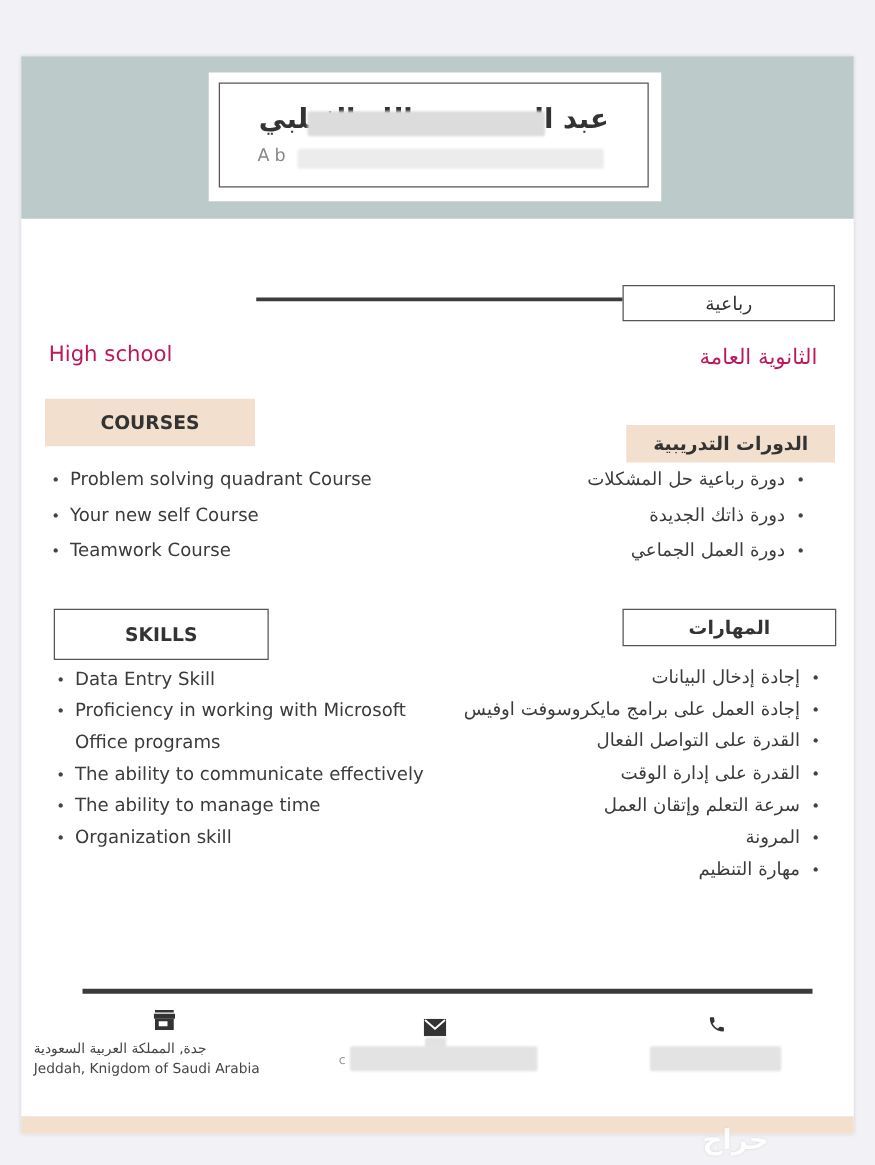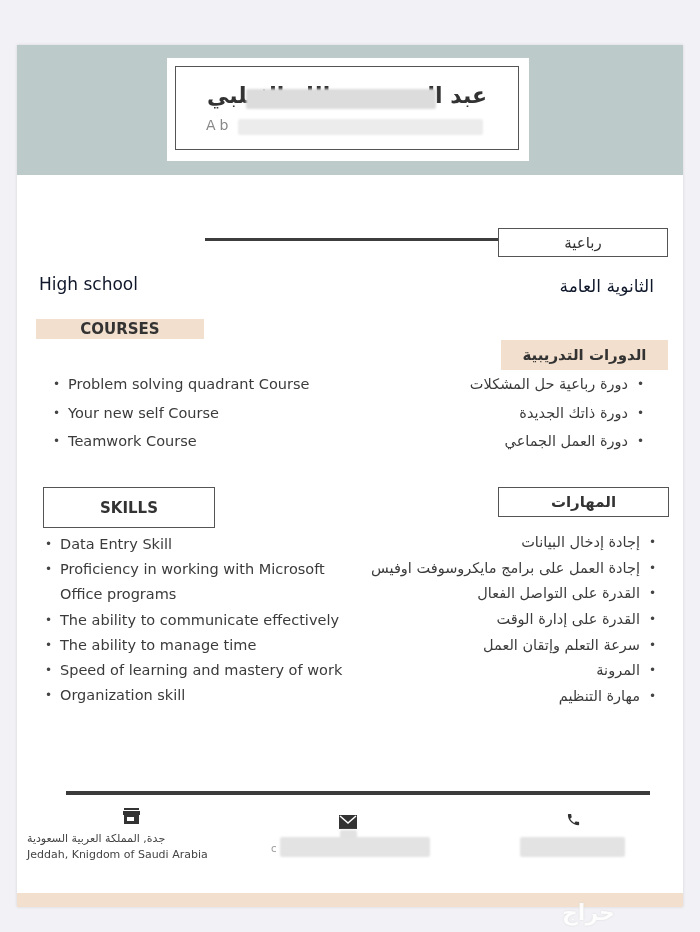--- a/index.html
+++ b/index.html
@@ -42,21 +42,21 @@
     display:flex; align-items:center; justify-content:center;
     font-size:15px; color:#333; background:#fff;
   }
   .section-box.ar { direction:rtl; font-size:15px; }
   .section-box.tan { background:#f2dfcd; border:none; font-weight:bold; }
   .spaced { letter-spacing:3px; }
   .bold { font-weight:bold; }
   .connector {
     position:absolute; left:188px; top:193px; width:294px; height:3px; background:#3d3d3d;
   }
-  .edu-text { position:absolute; font-size:17px; color:#0f172a; }
+  .edu-text { position:absolute; font-size:17px; color:#be185d; }
   .list { position:absolute; margin:0; padding:0; list-style:none; font-size:14.5px; color:#3b3b3b; }
   .list li { position:relative; height:28.5px; line-height:28.5px; white-space:nowrap; }
   .list.en li { padding-left:15px; }
   .list.en li::before { content:"•"; position:absolute; left:0; color:#444; font-size:12px; }
   .list.en.skills li { height:25.2px; line-height:25.2px; }
   .list.ar { direction:rtl; text-align:right; }
   .list.ar li { padding-right:16px; }
   .list.ar li::before { content:"•"; position:absolute; right:0; color:#444; font-size:12px; }
   .list.ar.skills li { height:25.7px; line-height:25.7px; }
   .cont { padding-left:15px; }
@@ -89,44 +89,43 @@
       </div>
     </div>
   </div>
 
   <div class="connector"></div>
   <div class="section-box ar" style="left:481px;top:183px;width:170px;height:29px;">رباعية</div>
 
   <div class="edu-text" style="left:22px;top:229px;">High school</div>
   <div class="edu-text" style="right:29px;top:231px;direction:rtl;">الثانوية العامة</div>
 
-  <div class="section-box tan" style="left:19px;top:274px;width:168px;height:20px;">COURSES</div>
+  <div class="section-box tan" style="left:19px;top:274px;width:168px;height:38px;">COURSES</div>
   <div class="section-box tan ar" style="left:484px;top:275px;width:167px;height:30px;margin-top:20px;">الدورات التدريبية</div>
 
-  <ul class="list en" style="left:36px;top:325px;">
+  <ul class="list en" style="left:24px;top:325px;">
     <li> Problem solving quadrant Course</li>
     <li>Your new self Course</li>
     <li>Teamwork Course</li>
   </ul>
   <ul class="list ar" style="right:39px;top:325px;">
     <li>دورة رباعية حل المشكلات</li>
     <li>دورة ذاتك الجديدة</li>
     <li>دورة  العمل الجماعي</li>
   </ul>
 
   <div class="section-box bold" style="left:26px;top:442px;width:172px;height:41px;">SKILLS</div>
   <div class="section-box ar bold" style="left:481px;top:442px;width:171px;height:30px;">المهارات</div>
 
   <ul class="list en skills" style="left:28px;top:487px;">
     <li>Data Entry Skill</li>
     <li>Proficiency in working with Microsoft</li>
     <div class="cont" style="height:25.2px;line-height:25.2px;">Office  programs</div>
     <li>The ability to communicate effectively</li>
     <li>The ability to manage time</li>
-    <li>Speed of learning and mastery of work</li>
     <li>Organization skill</li>
   </ul>
   <ul class="list ar skills" style="right:27px;top:485px;">
     <li>إجادة إدخال البيانات</li>
     <li>إجادة العمل على برامج مايكروسوفت اوفيس</li>
     <li>القدرة على التواصل الفعال</li>
     <li>القدرة على إدارة الوقت</li>
     <li>سرعة التعلم وإتقان العمل</li>
     <li>المرونة</li>
     <li>مهارة التنظيم</li>

